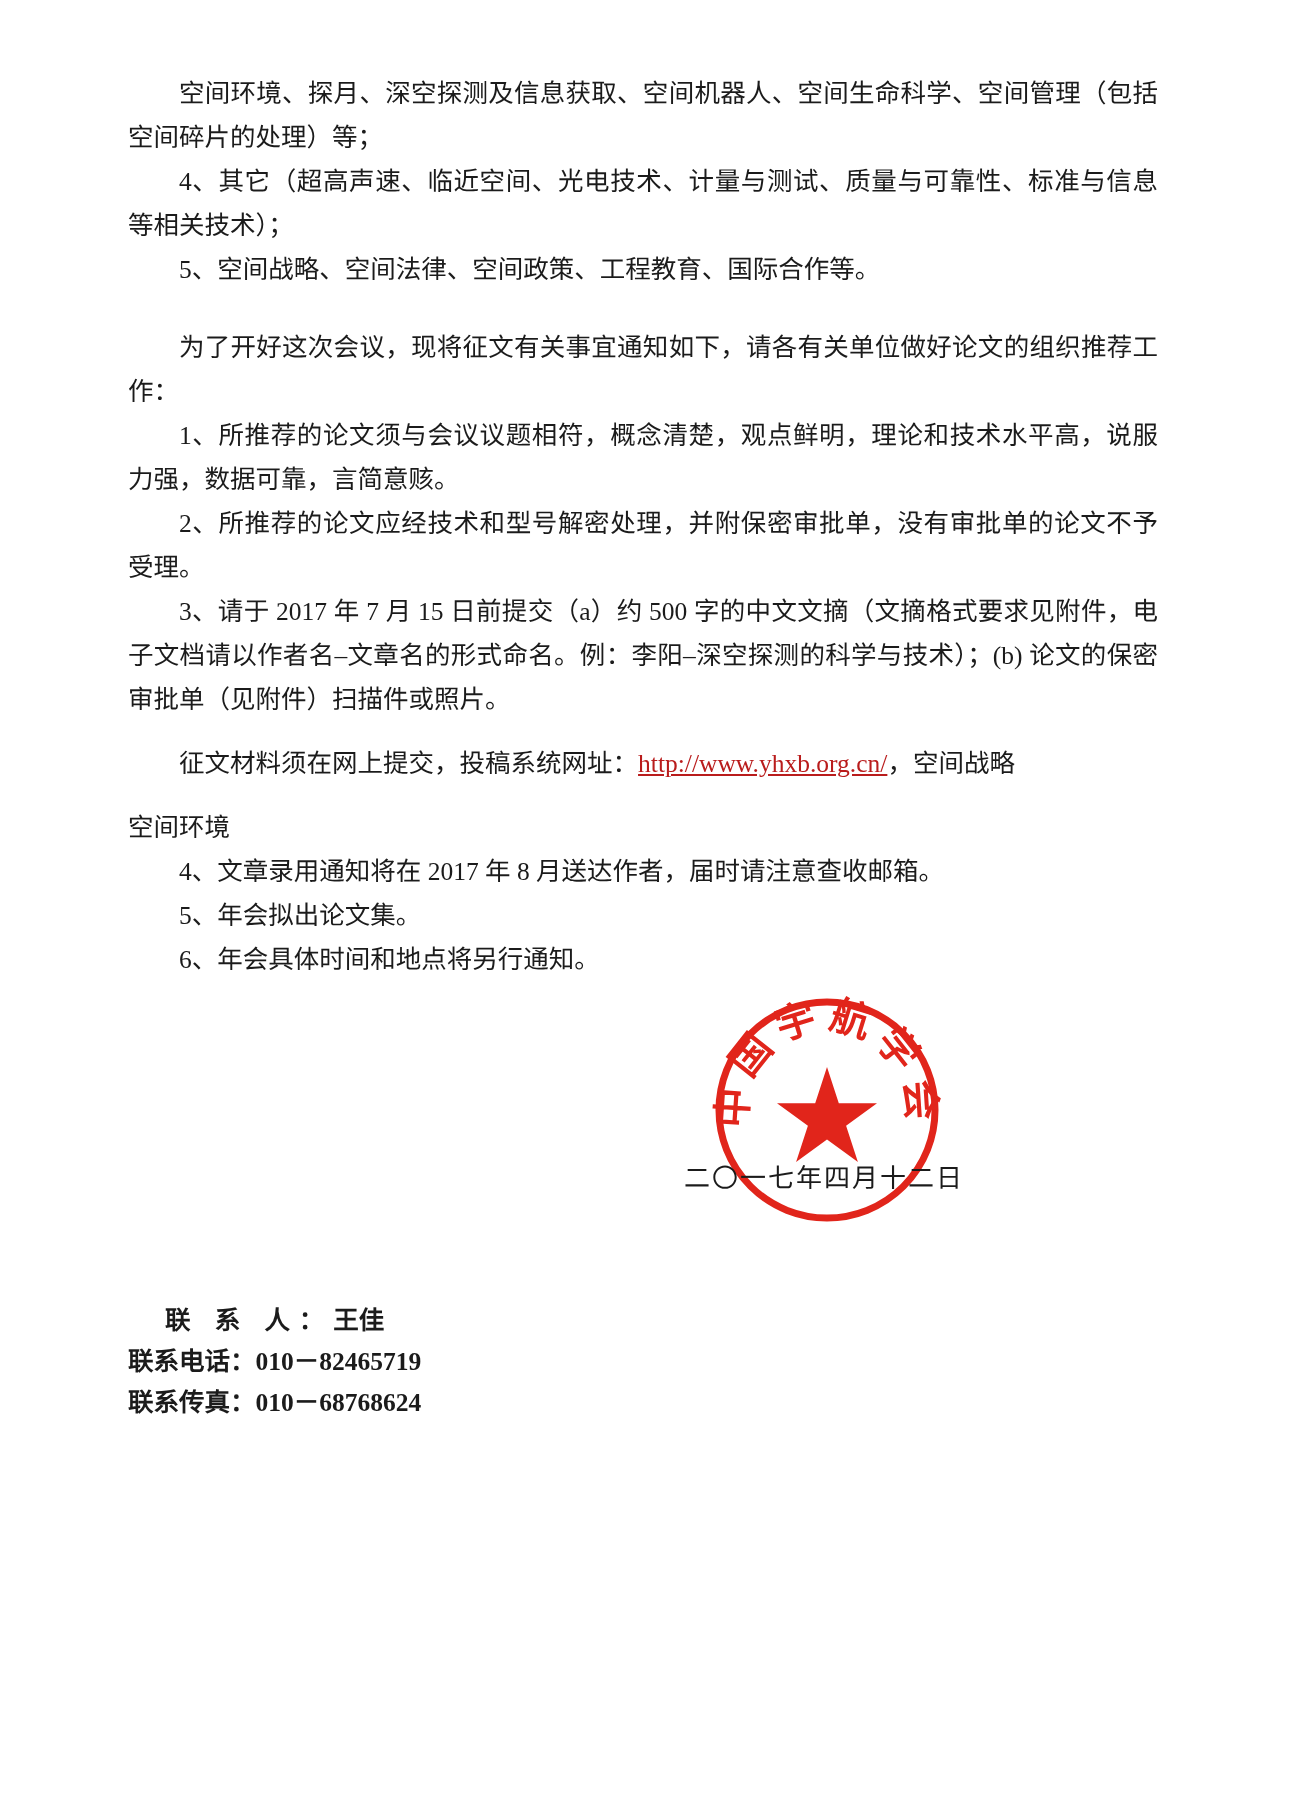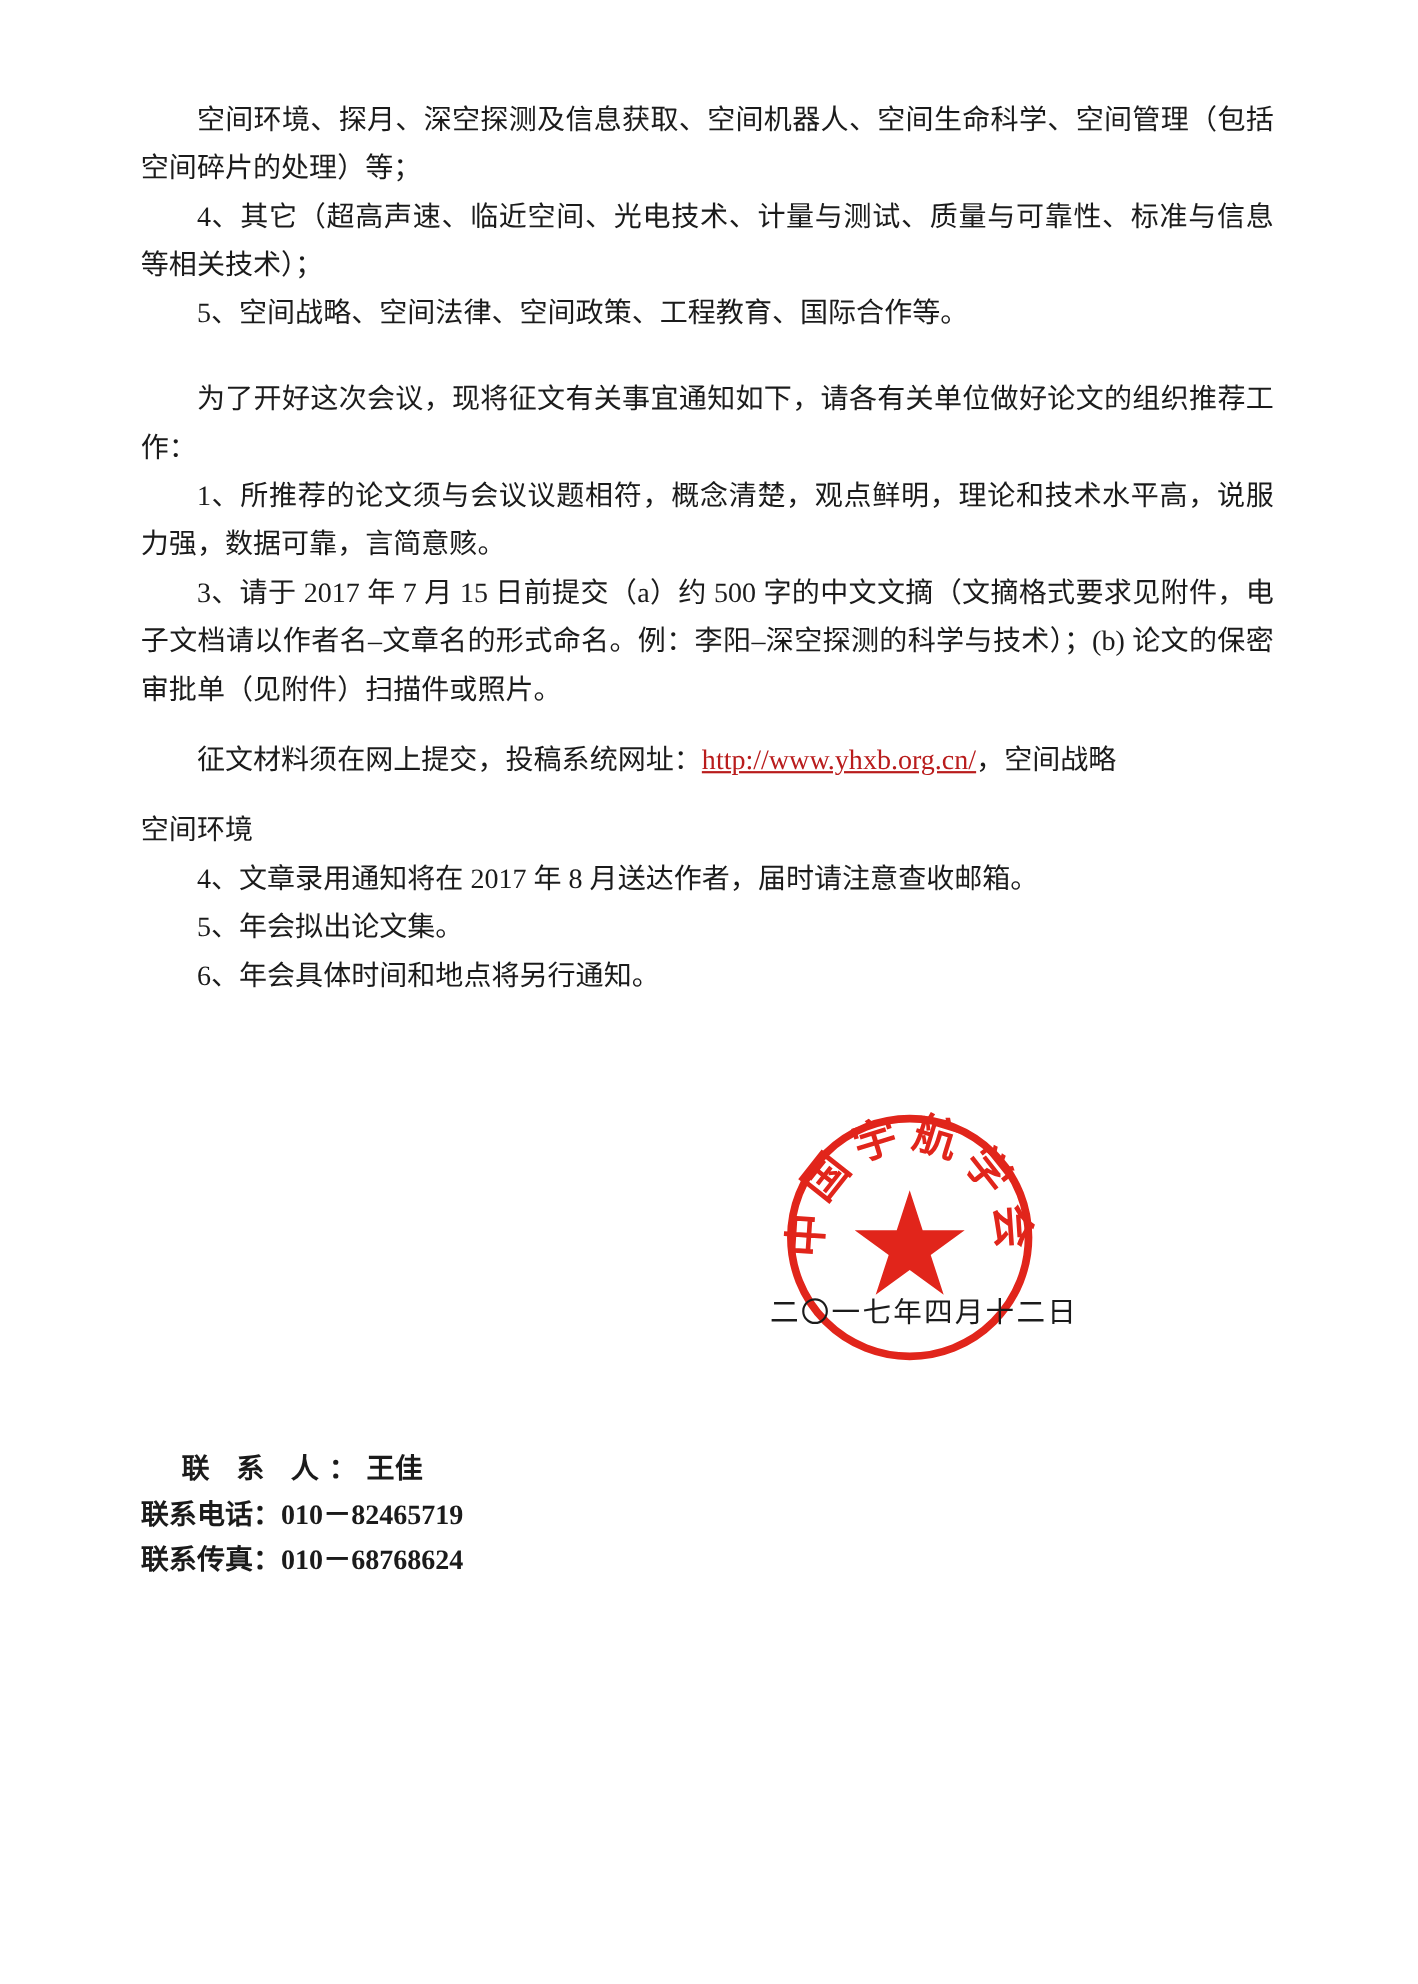--- a/index.html
+++ b/index.html
@@ -14,21 +14,20 @@
     font-family: "Liberation Serif", "DejaVu Serif", serif;
     color: #1a1a1a;
     overflow: hidden;
   }
   .page {
     position: absolute;
     left: 0; top: 0;
     width: 1289px;
     height: 1272px;
     padding: 0;
-    margin-top: 15px;
   }
   .body-text {
     position: absolute;
     left: 128px;
     top: 72px;
     width: 1030px;
     font-size: 25.5px;
     line-height: 44px;
     text-align: justify;
     text-justify: inter-ideograph;
@@ -65,21 +64,21 @@
     position: absolute;
     left: 712px;
     top: 995px;
     width: 230px;
     height: 230px;
   }
   .seal svg { display: block; }
 
   .seal-date {
     position: absolute;
-    left: 700px;
+    left: 684px;
     top: 1157px;
     font-size: 26px;
     letter-spacing: 2px;
     color: #1b1b1b;
     white-space: nowrap;
   }
 
   .contact-block {
     position: absolute;
     left: 128px;
@@ -105,20 +104,21 @@
     <p class="indent">4、其它（超高声速、临近空间、光电技术、计量与测试、质量与可靠性、标准与信息等相关技术）；</p>
 
     <p class="indent">5、空间战略、空间法律、空间政策、工程教育、国际合作等。</p>
 
     <div class="gap-md"></div>
 
     <p class="indent bold">为了开好这次会议，现将征文有关事宜通知如下，请各有关单位做好论文的组织推荐工作：</p>
 
     <p class="indent">1、所推荐的论文须与会议议题相符，概念清楚，观点鲜明，理论和技术水平高，说服力强，数据可靠，言简意赅。</p>
 
+    <p class="indent">2、所推荐的论文应经技术和型号解密处理，并附保密审批单，没有审批单的论文不予受理。</p>
 
     <p class="indent"><span>3、请于 </span><span class="bold">2017 年 7 月 15 日</span><span>前提交（a）约 500 字的中文文摘（文摘格式要求见附件，电子文档请以作者名–文章名的形式命名。例：李阳–深空探测的科学与技术）；(b) 论文的保密审批单（见附件）扫描件或照片。</span></p>
 
     <div class="gap-sm"></div>
 
     <p class="submit-line"><span>征文材料须在</span><span class="bold">网上提交</span><span>，投稿系统网址：</span><a class="link" href="#">http://www.yhxb.org.cn/</a><span>，空间战略</span></p>
 
     <div class="gap-sm"></div>
 
     <p class="submit-cont">空间环境</p>

